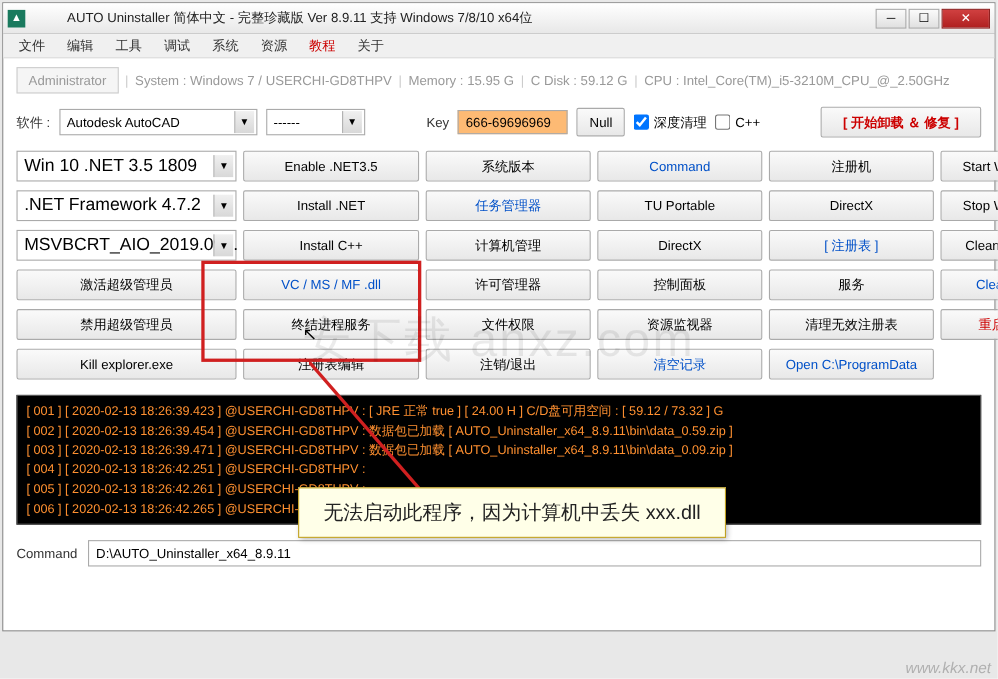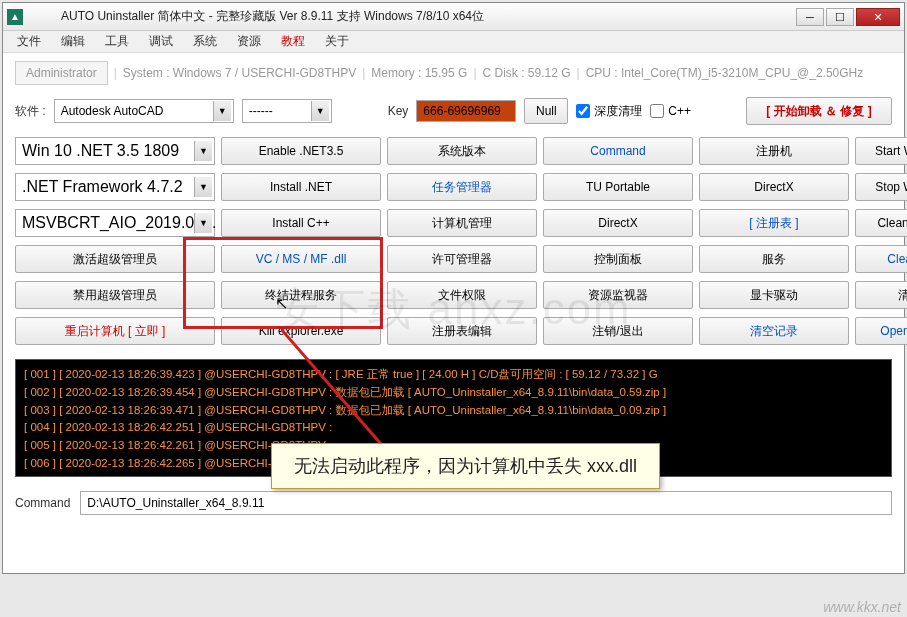--- a/index.html
+++ b/index.html
@@ -15,21 +15,21 @@
 .menuitem { padding:2px 8px; cursor:pointer; color:#333; }
 .menuitem.highlight { color:#c00; }
 .sysinfo { padding:8px 12px; display:flex; align-items:center; gap:6px; font-size:12px; color:#999; }
 .admin-btn { border:1px solid #ccc; background:#f5f5f5; padding:4px 10px; color:#999; }
 .sep { color:#ccc; }
 .row { display:flex; align-items:center; padding:4px 12px; gap:8px; font-size:12px; }
 .label { color:#333; }
 .dropdown { border:1px solid #aaa; background:#fff; height:24px; padding:0 6px; display:flex; align-items:center; position:relative; min-width:60px; }
 .dropdown.soft { width:180px; }
 .dropdown .dd-arrow { position:absolute; right:2px; width:18px; height:20px; background:linear-gradient(#f0f0f0,#d8d8d8); border-left:1px solid #aaa; display:flex; align-items:center; justify-content:center; font-size:9px; }
-.key-box { border:1px solid #aaa; padding:2px 6px; background:#c2410c; min-width:100px; height:22px; display:flex; align-items:center; }
+.key-box { border:1px solid #aaa; padding:2px 6px; background:#fdba74; min-width:100px; height:22px; display:flex; align-items:center; }
 .btn { border:1px solid #aaa; background:linear-gradient(#fafafa,#e8e8e8); height:26px; display:flex; align-items:center; justify-content:center; font-size:12px; cursor:pointer; padding:0 8px; white-space:nowrap; border-radius:2px; }
 .btn.blue { color:#0050c8; }
 .btn.red { color:#c00; }
 .btn.big { font-weight:bold; height:28px; }
 .chk { display:flex; align-items:center; gap:4px; }
 .chk input { width:14px; height:14px; }
 .grid { display:grid; grid-template-columns: 200px 160px 150px 150px 150px 170px; gap:8px 6px; padding:8px 12px; }
 .grid .btn { height:28px; width:100%; }
 .grid .dropdown { height:28px; width:100%; }
 .console { margin:6px 12px; background:#000; border:1px solid #555; padding:6px 8px; font-family:Consolas,monospace; font-size:11.5px; line-height:1.55; color:#0f0; height:118px; overflow:hidden; position:relative; }
@@ -198,23 +198,20 @@
     <div class="btn">
         <span>终结进程服务</span>
       </div>
     <div class="btn">
         <span>文件权限</span>
       </div>
     <div class="btn">
         <span>资源监视器</span>
       </div>
     <div class="btn">
-        <span>显卡驱动</span>
-      </div>
-    <div class="btn">
         <span>清理无效注册表</span>
       </div>
 
     <div class="btn red">
         <span>重启计算机 [ 立即 ]</span>
       </div>
     <div class="btn">
         <span>Kill explorer.exe</span>
       </div>
     <div class="btn">

